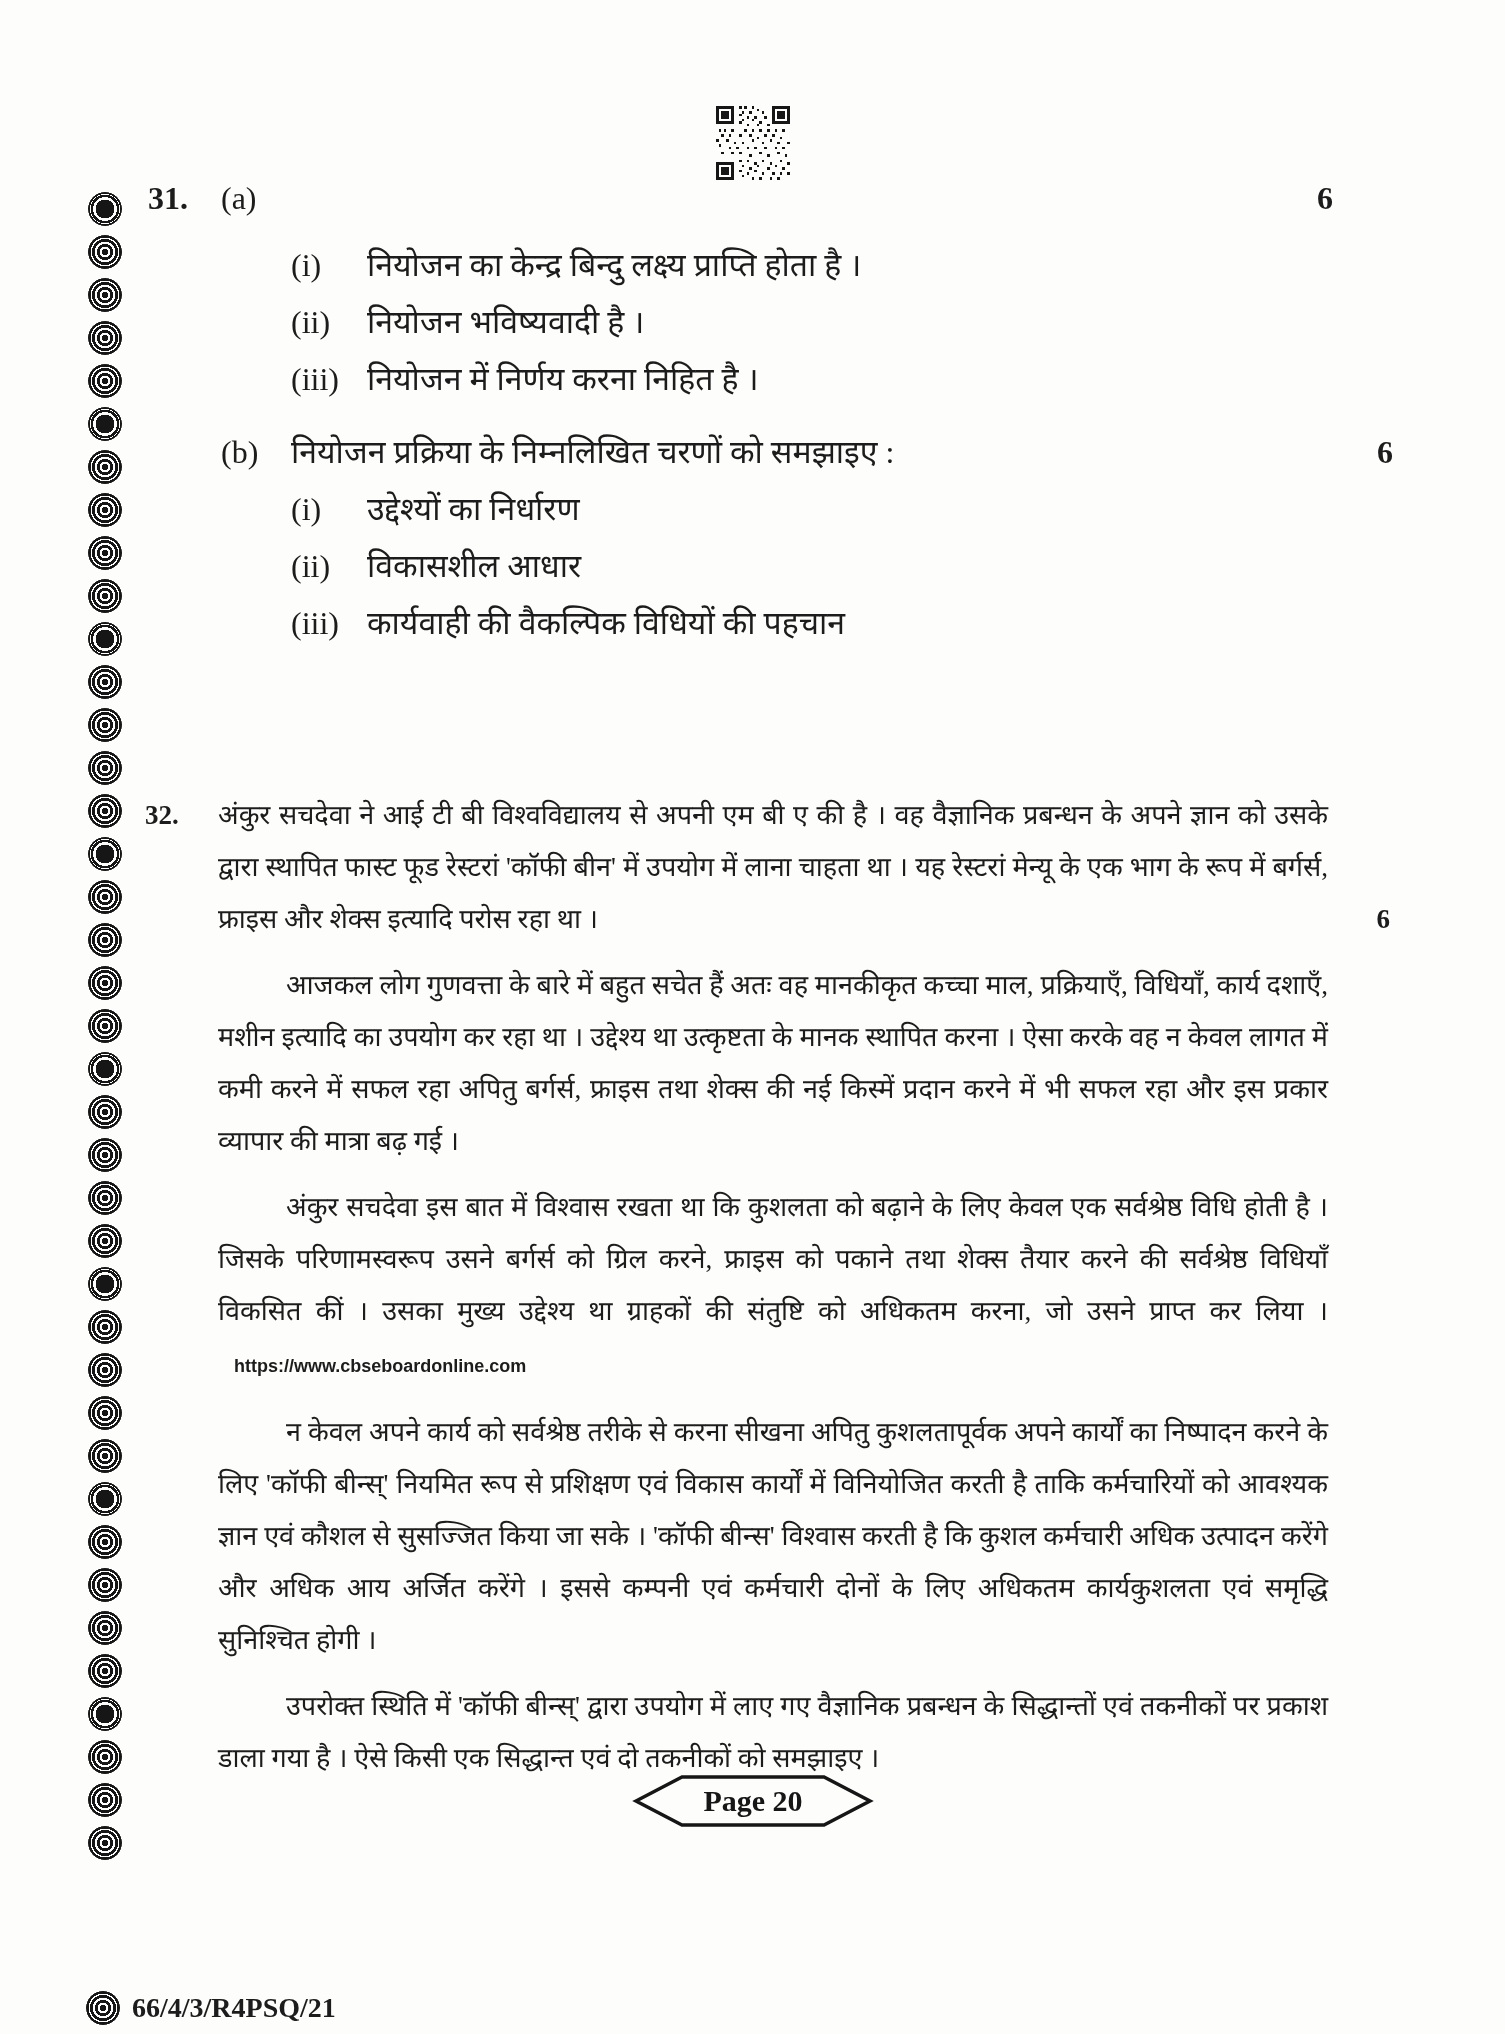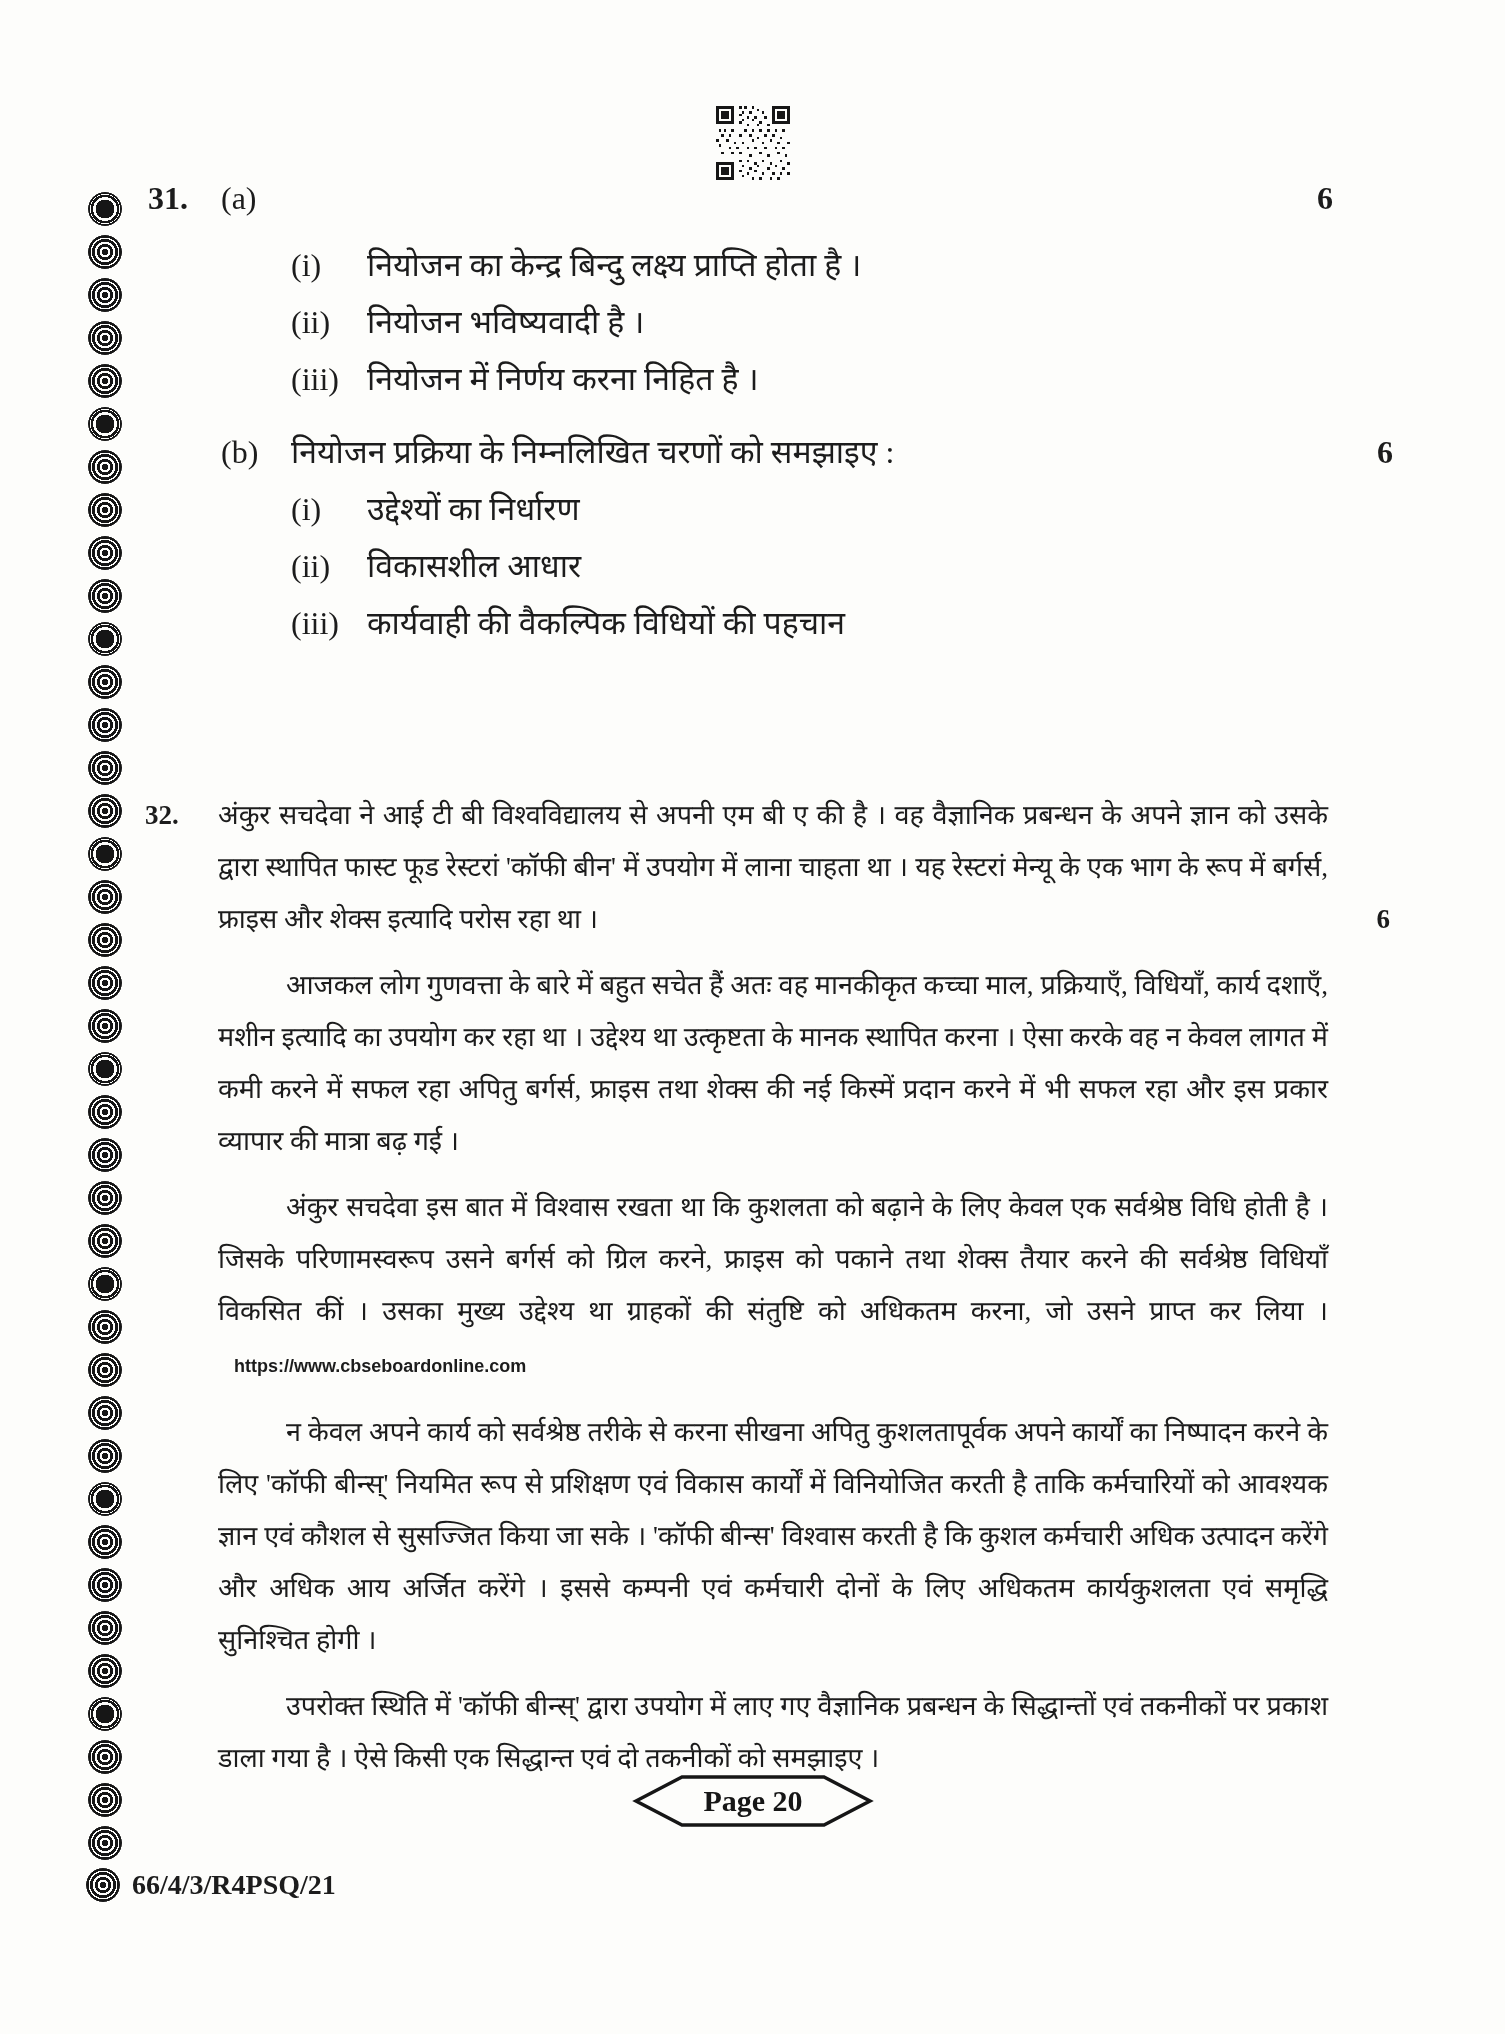--- a/index.html
+++ b/index.html
@@ -56,21 +56,21 @@
   .q32 .body p { margin:0 0 14px 0; }
   .q32 .body p.indent { text-indent:68px; }
   .marks-32 { position:absolute; right:0; top:104px; line-height:52px; font-weight:bold; }
   .link {
     font-family:"Liberation Sans","DejaVu Sans",sans-serif;
     font-weight:bold; font-size:18px; margin-left:16px; white-space:nowrap;
   }
 
   
   .footer-code {
-    position:absolute; left:86px; top:1868px;
+    position:absolute; left:86px; top:1991px;
     display:flex; align-items:center; gap:12px;
     font-weight:bold; font-size:28px;
   }
   .page-badge { position:absolute; left:50%; top:1772px; transform:translateX(-50%); }
   .hex-text {
     font-family:"Liberation Serif","DejaVu Serif",serif;
     font-weight:bold; font-size:30px; fill:#161616;
   }
 </style>
 </head>

